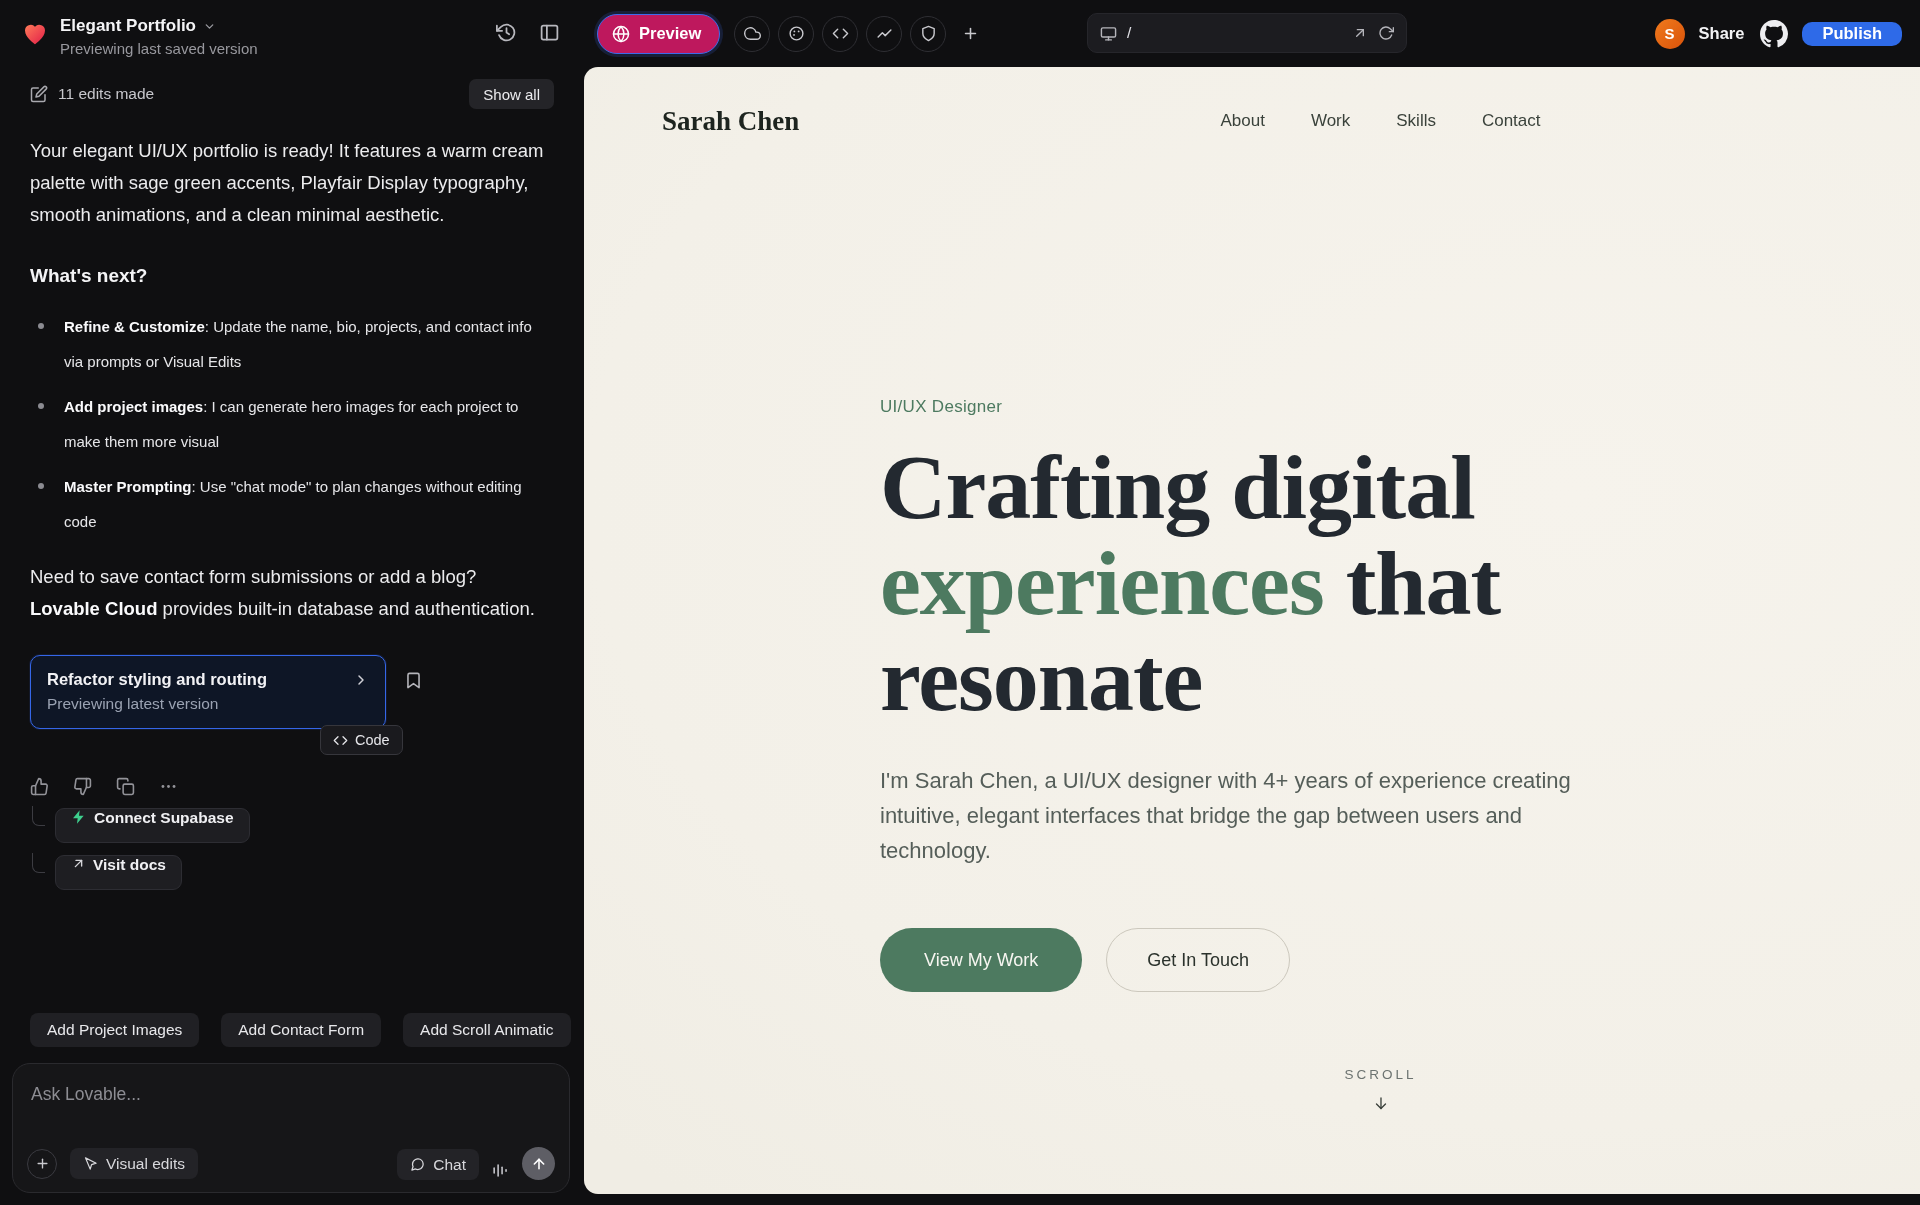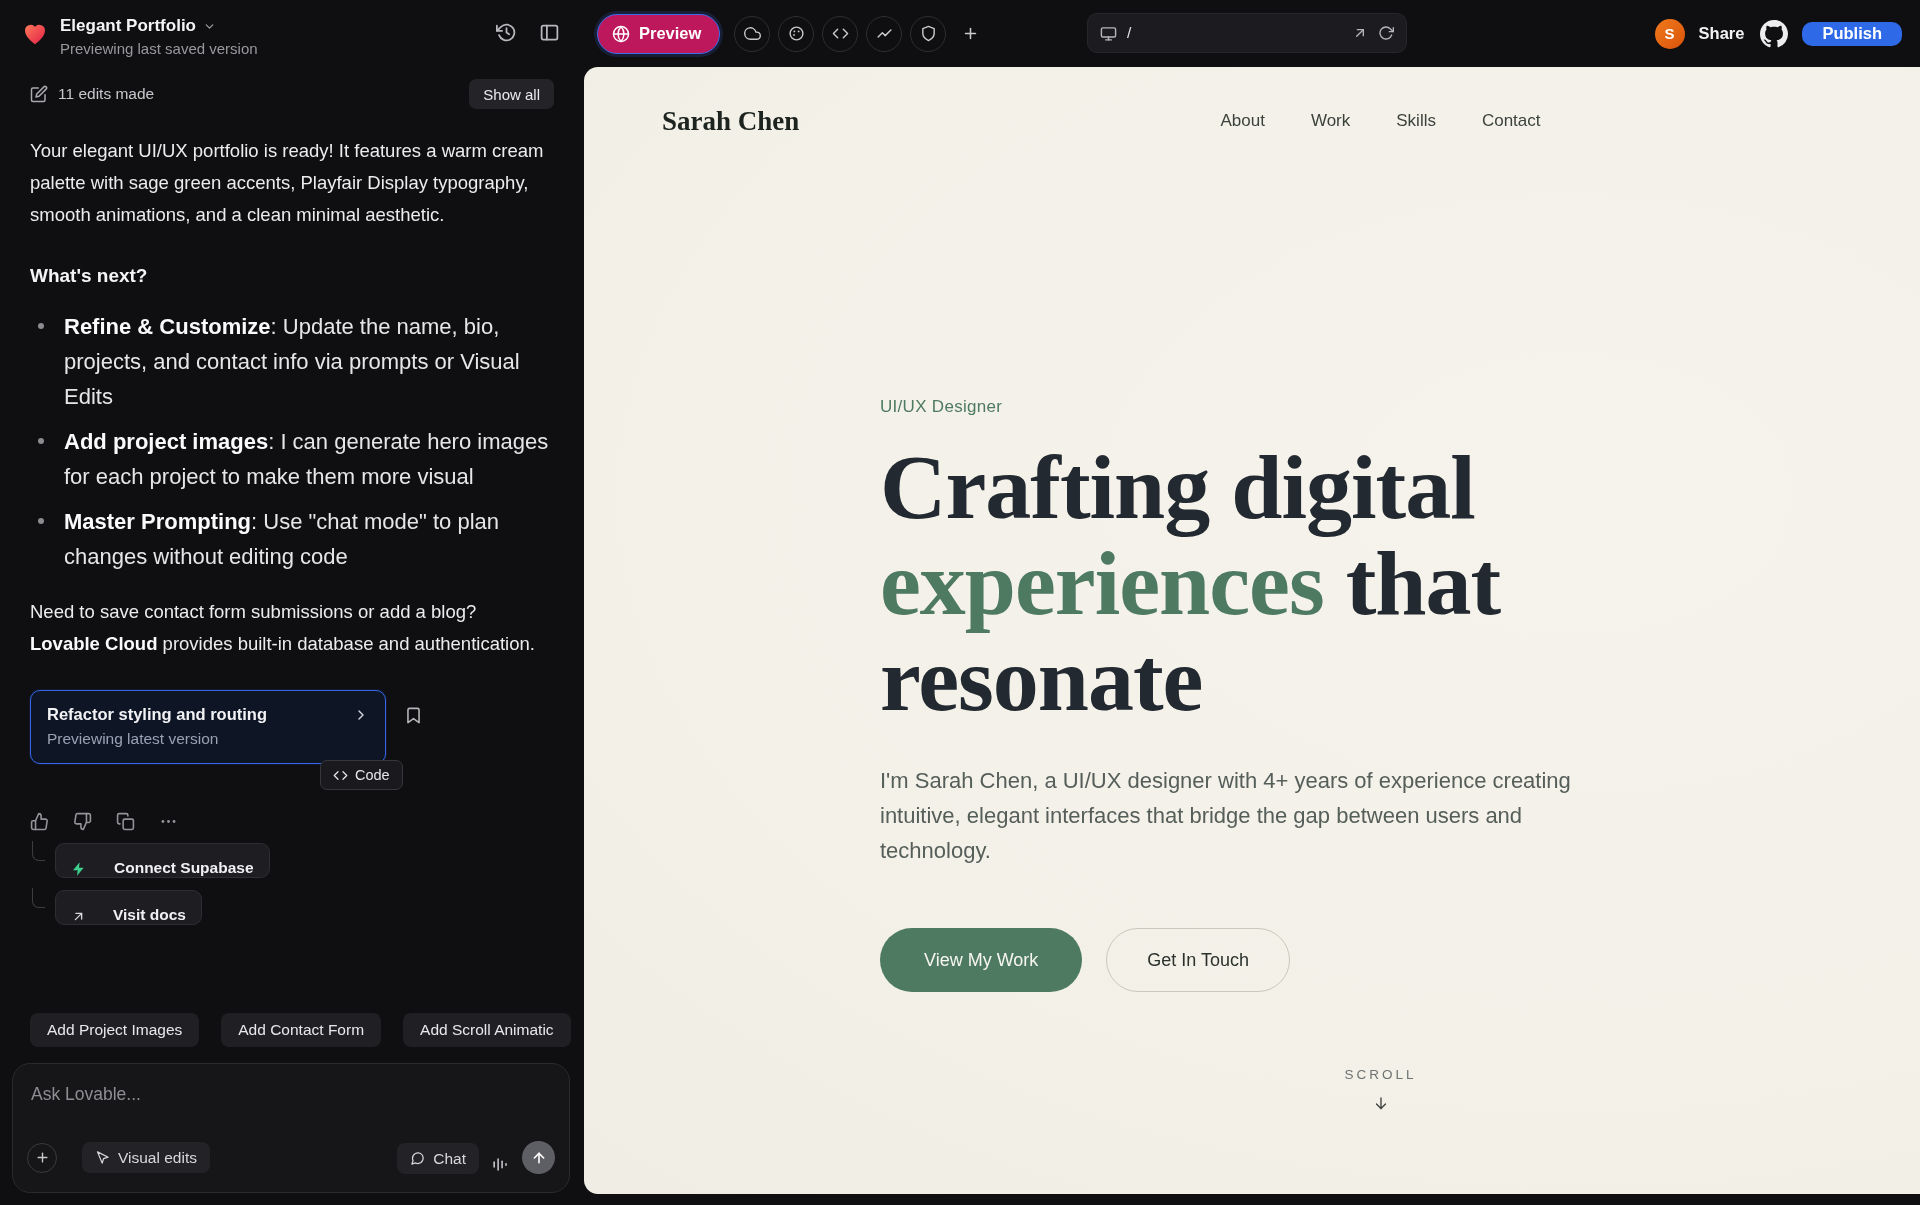--- a/index.html
+++ b/index.html
@@ -25,54 +25,54 @@
   .sb-edits { display:flex; align-items:center; padding:22px 30px 0 30px; }
   .edits-label { font-size:15.5px; color:#c7c7cc; margin-left:10px; }
   .show-all-btn { margin-left:auto; height:30px; padding:0 14px; background:#242428; border:none;
     border-radius:7px; color:#ebebee; font-size:15px; cursor:pointer; font-family:inherit; }
   .sb-body { padding:26px 34px 0 30px; }
   .msg-p { font-size:18.5px; line-height:32px; color:#ececee; }
   .whats-next { font-size:19px; font-weight:700; margin-top:34px; color:#f4f4f6; }
   .bullets { list-style:none; margin-top:22px; }
   .bullets li { display:flex; margin-bottom:10px; }
   .dot { flex:0 0 6px; width:6px; height:6px; border-radius:50%; background:#8b8b91; margin:14px 20px 0 8px; }
-  .bullet-text { font-size:22px; line-height:35px; color:#e6e6e9; }
+  .bullet-text { font-size:15px; line-height:35px; color:#e6e6e9; }
   .bullet-text strong { color:#fafafc; }
   .cloud-note { font-size:18.5px; line-height:32px; color:#ececee; margin-top:22px; }
   .cloud-note strong { color:#fafafc; }
   .card-row { display:flex; align-items:flex-start; gap:18px; margin-top:30px; position:relative; }
   .version-card { width:356px; border:1.5px solid #3566e8; background:#0e1626; border-radius:10px;
     padding:14px 16px 15px 16px; cursor:pointer; box-shadow:0 0 0 1px rgba(53,102,232,.12); }
   .vc-title-row { display:flex; align-items:center; }
   .vc-title { font-size:16.5px; font-weight:600; color:#f2f2f5; }
   .vc-chev { margin-left:auto; color:#cfcfd6; }
   .vc-sub { font-size:15.5px; color:#9aa2b2; margin-top:6px; }
   .bookmark-btn { margin-top:16px; color:#b5b5bb; cursor:pointer; background:none; border:none; }
   .code-chip { position:absolute; left:290px; top:70px; display:flex; align-items:center; gap:7px;
     background:#1a1a1e; border:1px solid #36363c; border-radius:7px; padding:6px 12px; cursor:pointer;
     color:#e6e6ea; font-size:14.5px; z-index:3; }
   .fb-row { display:flex; align-items:center; gap:24px; margin-top:48px; color:#939399; }
   .fb-row .ghost-icon { color:#939399; }
   .tree-row { display:flex; align-items:center; margin-top:12px; }
   .elbow { width:13px; height:20px; border-left:1.5px solid #3c3c42; border-bottom:1.5px solid #3c3c42;
     border-bottom-left-radius:7px; margin:-14px 10px 6px 2px; }
-  .pill-btn { display:inline-flex; align-items:flex-end; gap:27px; height:35px; padding:0 15px;
+  .pill-btn { display:inline-flex; align-items:flex-start; gap:7px; height:35px; padding:0 15px;
     background:#1e1e22; border:1px solid #2d2d33; border-radius:9px; color:#f0f0f3;
     font-size:15.5px; font-weight:600; cursor:pointer; font-family:inherit; }
   .sb-suggestions { position:absolute; left:30px; right:0; bottom:158px; display:flex; gap:22px;
     overflow:hidden; white-space:nowrap; }
   .sugg-chip { flex:0 0 auto; height:34px; display:inline-flex; align-items:center; padding:0 17px;
     background:#202024; border:none; border-radius:8px; color:#e8e8eb; font-size:15.5px;
     cursor:pointer; font-family:inherit; }
   .chat-box { position:absolute; left:12px; right:14px; bottom:12px; height:130px;
     background:#161618; border:1px solid #2a2a2e; border-radius:18px; padding:20px 16px 14px 18px; }
   .ask-input { width:100%; background:transparent; border:none; outline:none; color:#e9e9ec;
     font-size:17.5px; font-family:inherit; }
   .ask-input::placeholder { color:#8d8d93; }
-  .chat-controls { position:absolute; left:14px; right:14px; bottom:18px; display:flex; align-items:center; gap:25px; }
+  .chat-controls { position:absolute; left:14px; right:14px; bottom:12px; display:flex; align-items:center; gap:13px; }
   .plus-circle { width:30px; height:30px; border-radius:50%; border:1px solid #3a3a40; background:none;
     color:#c9c9ce; display:flex; align-items:center; justify-content:center; cursor:pointer; }
   .small-chip { display:inline-flex; align-items:center; gap:8px; height:31px; padding:0 13px;
     background:#232327; border:none; border-radius:8px; color:#d8d8dc; font-size:15.5px;
     cursor:pointer; font-family:inherit; }
   .chat-right { margin-left:auto; display:flex; align-items:flex-end; gap:12px; }
   .send-btn { width:33px; height:33px; border-radius:50%; background:#5e5e65; border:none; color:#ffffff;
     display:flex; align-items:center; justify-content:center; cursor:pointer; }
 
   

